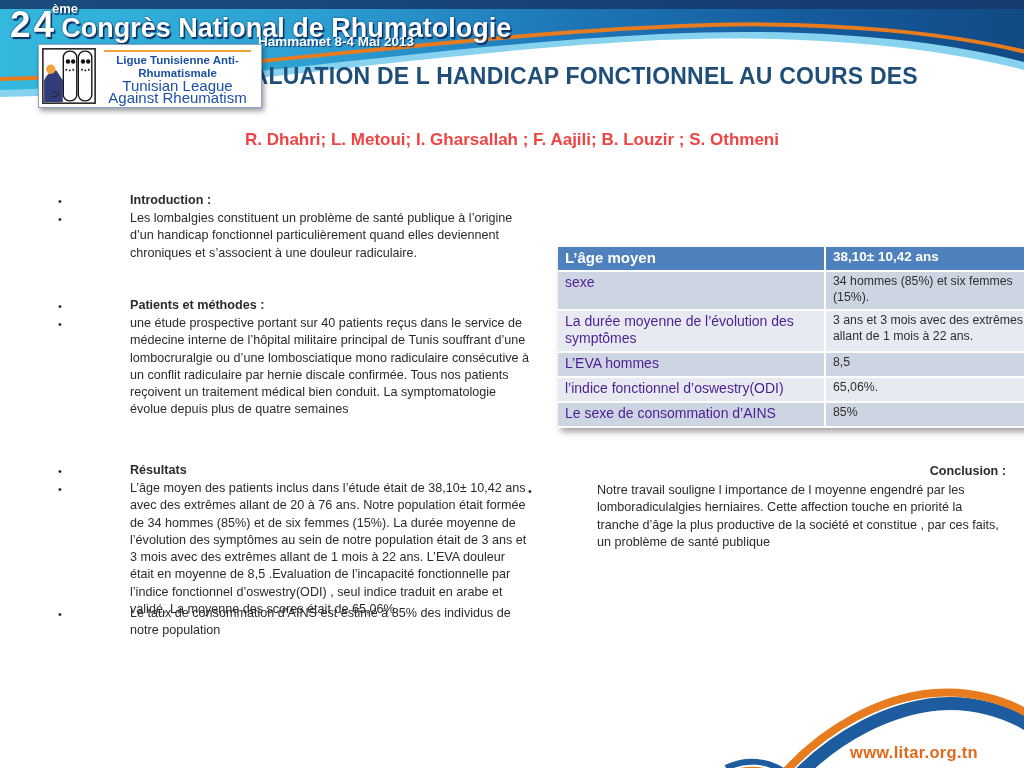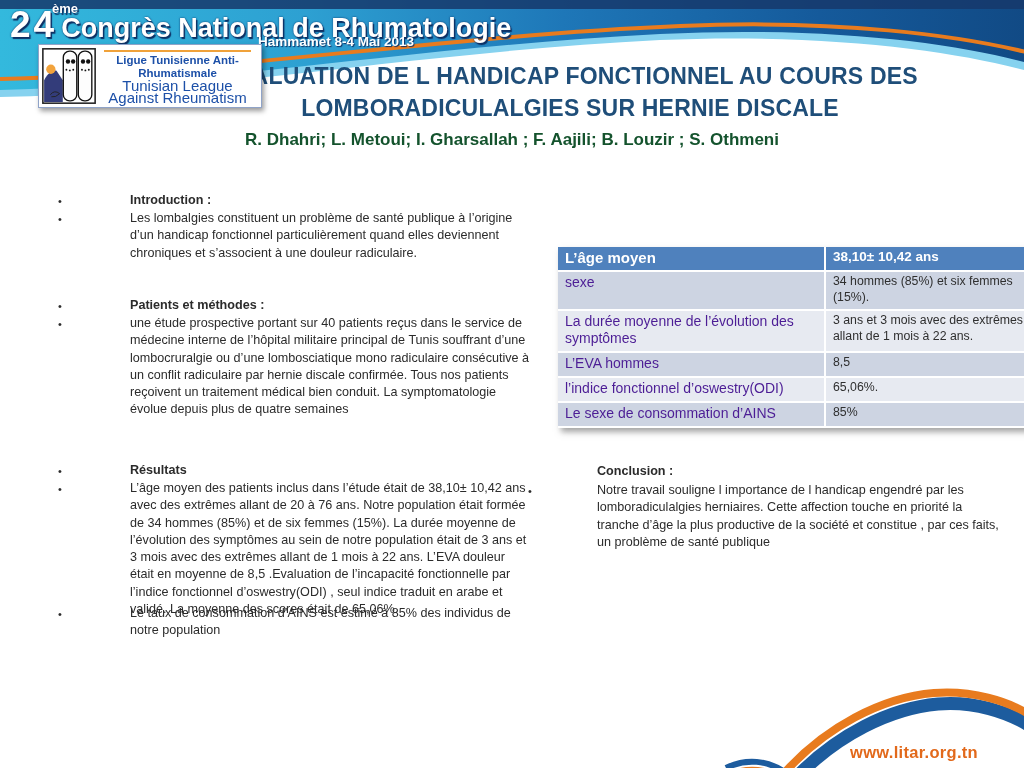--- a/index.html
+++ b/index.html
@@ -38,31 +38,31 @@
   .logo-english { font-size:15px; color:#1d50a8; line-height:12px; }
 
   
   .poster-title {
     position:absolute; left:120px; right:4px; top:60px; z-index:2;
     text-align:center; color:#1F4E79; font-weight:bold;
     font-size:23px; line-height:32px; letter-spacing:0.2px;
   }
   .poster-authors {
     position:absolute; left:0; right:0; top:130px; z-index:2;
-    text-align:center; color:#14532d; font-weight:bold; font-size:17px;
+    text-align:center; color:#ef4444; font-weight:bold; font-size:17px;
   }
 
   
   .li { position:absolute; display:flex; color:#2b2b2b; font-size:12.6px; line-height:17.3px; }
   .li .bullet { flex:none; width:42px; font-size:11px; padding-top:1px; color:#2b2b2b; }
   .li .txt { flex:1;padding-left:30px; }
   .li.heading .txt { font-weight:bold; }
   .left-item { left:58px; width:472px; }
   .concl-item { left:528px; width:478px; }
-  .concl-head { margin-left:39px; }
+  .concl-head { margin-left:39px;text-align:right; }
 
   
   .res-table {
     position:absolute; left:558px; top:247px; width:446px; z-index:2;
     border-collapse:collapse; box-shadow:3px 4px 6px rgba(90,90,90,.55);
     table-layout:fixed;
   }
   .res-table td { vertical-align:top; padding:2px 7px 4px 7px; }
   .res-table td.lab { width:252px; font-size:14px; line-height:17px; color:#4c1d95; border-right:2px solid #fff; }
   .res-table td.val { width:194px; font-size:12.3px; line-height:15.5px; color:#2f2f2f; }
@@ -127,21 +127,20 @@
   </svg>
   <div class="logo-right">
     <hr class="logo-divider">
     <div class="logo-french">Ligue Tunisienne Anti-Rhumatismale</div>
     <div class="logo-english">Tunisian League Against Rheumatism</div>
   </div>
 </div>
 
 <div class="poster-title">
   <div>EVALUATION DE L HANDICAP FONCTIONNEL AU COURS DES</div>
-  <div>LOMBORADICULALGIES SUR HERNIE DISCALE</div>
 </div>
 <div class="poster-authors">R. Dhahri; L.  Metoui; I. Gharsallah ; F.  Aajili; B. Louzir ; S. Othmeni</div>
 
 <div class="li heading left-item" style="top:192px;">
   <span class="bullet">•</span>
   <span class="txt">Introduction :</span>
 </div>
 <div class="li left-item" style="top:210px;">
   <span class="bullet">•</span>
   <span class="txt">Les lombalgies constituent un problème de santé publique à l’origine d’un handicap fonctionnel particulièrement quand elles deviennent chroniques et s’associent à une douleur radiculaire.</span>
@@ -196,21 +195,21 @@
       <td class="val">85%</td>
     </tr>
   </tbody>
 </table>
 
 <div class="li heading concl-item" style="top:463px;">
   <span class="txt concl-head">Conclusion :</span>
 </div>
 <div class="li concl-item" style="top:482px;">
   <span class="bullet" style="width:39px;">•</span>
-  <span class="txt">Notre travail souligne l importance de l handicap engendré  par les lomboradiculalgies herniaires. Cette affection touche en priorité la tranche d’âge la plus productive de la société et constitue , par ces faits, un problème de santé publique</span>
+  <span class="txt">Notre travail souligne l importance de l moyenne engendré  par les lomboradiculalgies herniaires. Cette affection touche en priorité la tranche d’âge la plus productive de la société et constitue , par ces faits, un problème de santé publique</span>
 </div>
 
 <svg id="footer-svg" width="300" height="92" viewBox="0 0 300 92">
   <path d="M68,106 C112,58 168,32 214,28 C250,25 284,36 306,50" fill="none" stroke="#1d5c9e" stroke-width="13"></path>
   <path d="M56,102 C100,50 160,21 210,17 C248,14 284,25 306,39" fill="none" stroke="#E87B1E" stroke-width="8"></path>
   <path d="M2,92 C22,82 44,84 62,97" fill="none" stroke="#1d5c9e" stroke-width="6"></path>
   <path d="M6,98 C24,90 44,92 60,104" fill="none" stroke="#E87B1E" stroke-width="5"></path>
 </svg>
 <span class="footer-url">www.litar.org.tn</span>
 

